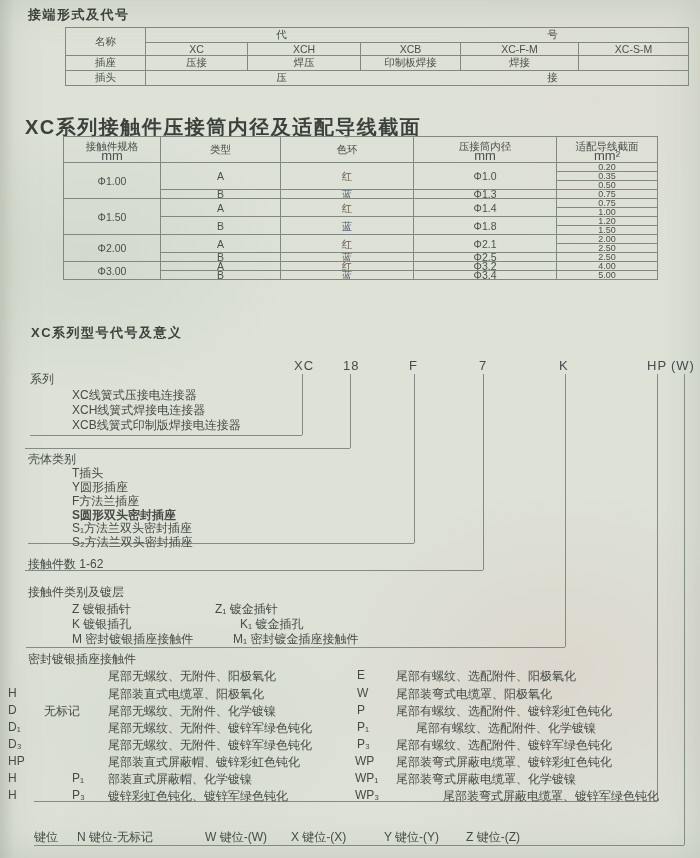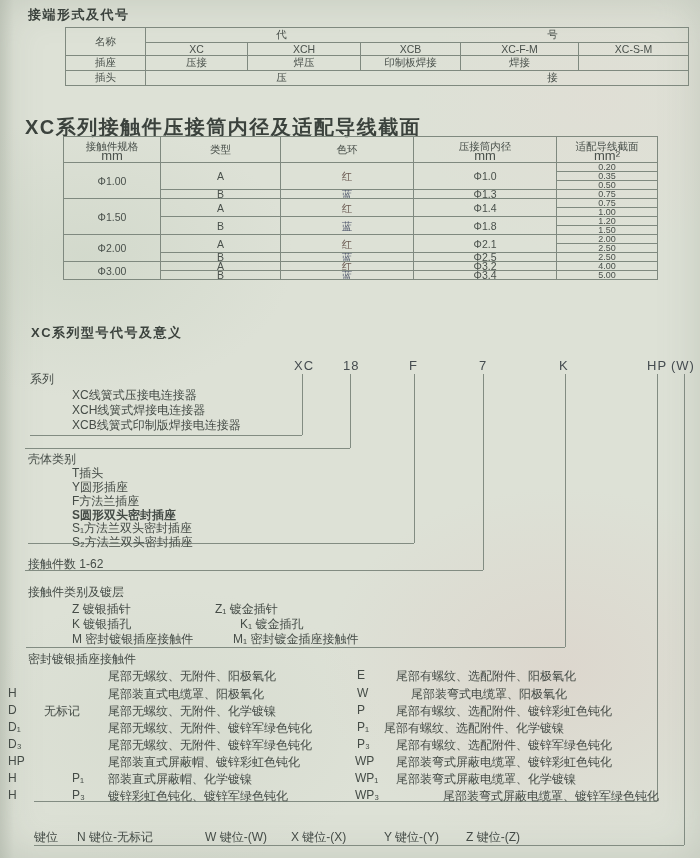--- a/index.html
+++ b/index.html
@@ -229,33 +229,33 @@
   <div>
     <span class="ln" style="left:44px;top:703px;">无标记</span>
     <span class="ln" style="left:108px;top:668px;">尾部无螺纹、无附件、阳极氧化</span>
     <span class="ln" style="left:357px;top:668px;">E</span>
     <span class="ln" style="left:396px;top:668px;">尾部有螺纹、选配附件、阳极氧化</span>
   </div>
   <div>
     <span class="ln" style="left:8px;top:686px;">H</span>
     <span class="ln" style="left:108px;top:686px;">尾部装直式电缆罩、阳极氧化</span>
     <span class="ln" style="left:357px;top:686px;">W</span>
-    <span class="ln" style="left:396px;top:686px;margin-left:15px;">尾部装弯式电缆罩、阳极氧化</span>
+    <span class="ln" style="left:396px;top:686px;">尾部装弯式电缆罩、阳极氧化</span>
   </div>
   <div>
     <span class="ln" style="left:8px;top:703px;">D</span>
     <span class="ln" style="left:108px;top:703px;">尾部无螺纹、无附件、化学镀镍</span>
     <span class="ln" style="left:357px;top:703px;">P</span>
     <span class="ln" style="left:396px;top:703px;">尾部有螺纹、选配附件、镀锌彩虹色钝化</span>
   </div>
   <div>
     <span class="ln" style="left:8px;top:720px;">D₁</span>
     <span class="ln" style="left:108px;top:720px;">尾部无螺纹、无附件、镀锌军绿色钝化</span>
     <span class="ln" style="left:357px;top:720px;">P₁</span>
-    <span class="ln" style="left:384px;top:720px;">尾部有螺纹、选配附件、化学镀镍</span>
+    <span class="ln" style="left:416px;top:720px;">尾部有螺纹、选配附件、化学镀镍</span>
   </div>
   <div>
     <span class="ln" style="left:8px;top:737px;">D₃</span>
     <span class="ln" style="left:108px;top:737px;">尾部无螺纹、无附件、镀锌军绿色钝化</span>
     <span class="ln" style="left:357px;top:737px;">P₃</span>
     <span class="ln" style="left:396px;top:737px;">尾部有螺纹、选配附件、镀锌军绿色钝化</span>
   </div>
   <div>
     <span class="ln" style="left:8px;top:754px;">HP</span>
     <span class="ln" style="left:108px;top:754px;">尾部装直式屏蔽帽、镀锌彩虹色钝化</span>

